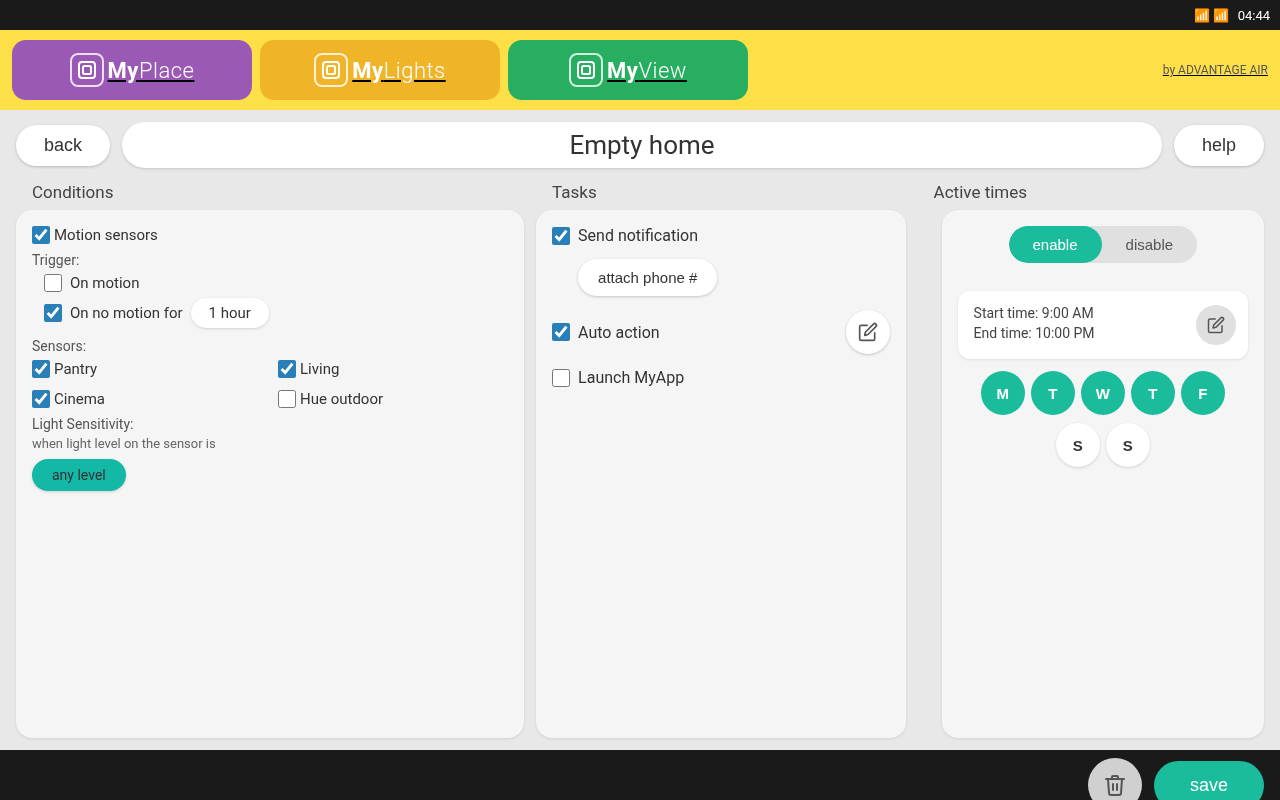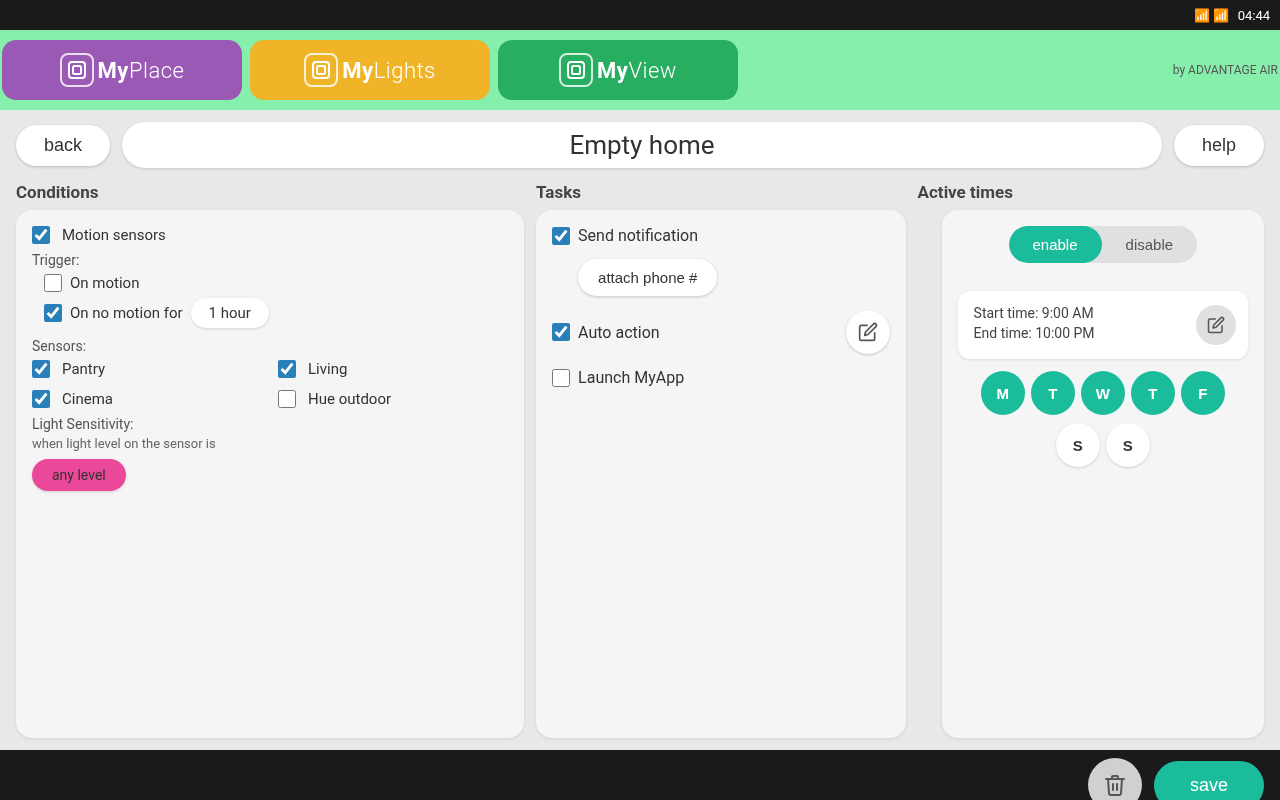--- a/index.html
+++ b/index.html
@@ -20,26 +20,27 @@
       align-items: center;
       justify-content: flex-end;
       padding: 0 10px;
       color: white;
       font-size: 13px;
     }
     .status-bar .time { margin-left: 8px; }
 
     
     .top-nav {
-      background: #86efac;
+      background: #fde047;
       height: 80px;
       display: flex;
       align-items: center;
-      padding: 8px 2px;
+      padding: 8px 12px;
       gap: 8px;
+      text-decoration: underline;
     }
     .nav-tab {
       height: 60px;
       border-radius: 14px;
       display: flex;
       align-items: center;
       justify-content: center;
       padding: 0 20px;
       cursor: pointer;
       flex: 1;
@@ -112,21 +113,22 @@
     .columns {
       display: flex;
       gap: 12px;
       height: calc(100% - 60px);
     }
 
     .column-label {
       font-size: 17px;
       color: #444;
       margin-bottom: 8px;
-      font-weight: 700;
+      font-weight: 400;
+      margin-left: 16px;
     }
 
     .panel {
       background: #f5f5f5;
       border-radius: 16px;
       padding: 16px;
       box-shadow: 0 1px 3px rgba(0,0,0,0.1);
     }
 
     
@@ -142,21 +144,21 @@
     .section-title {
       font-size: 15px;
       color: #444;
       margin-bottom: 12px;
       font-weight: 400;
     }
 
     .checkbox-row {
       display: flex;
       align-items: flex-end;
-      gap: 12px;
+      gap: 4px;
       margin-bottom: 8px;
       font-size: 15px;
       color: #333;
     }
     .checkbox-row input[type="checkbox"] {
       width: 18px;
       height: 18px;
       accent-color: #2980b9;
     }
 
@@ -208,21 +210,21 @@
       font-size: 14px;
       color: #555;
       margin-bottom: 4px;
     }
     .light-sensitivity-desc {
       font-size: 13px;
       color: #666;
       margin-bottom: 8px;
     }
     .any-level-badge {
-      background: #ec4899;
+      background: #14b8a6;
       border-radius: 20px;
       padding: 8px 20px;
       font-size: 14px;
       color: #333;
       box-shadow: 0 1px 3px rgba(0,0,0,0.15);
       display: inline-block;
       cursor: pointer;
     }
 
     

